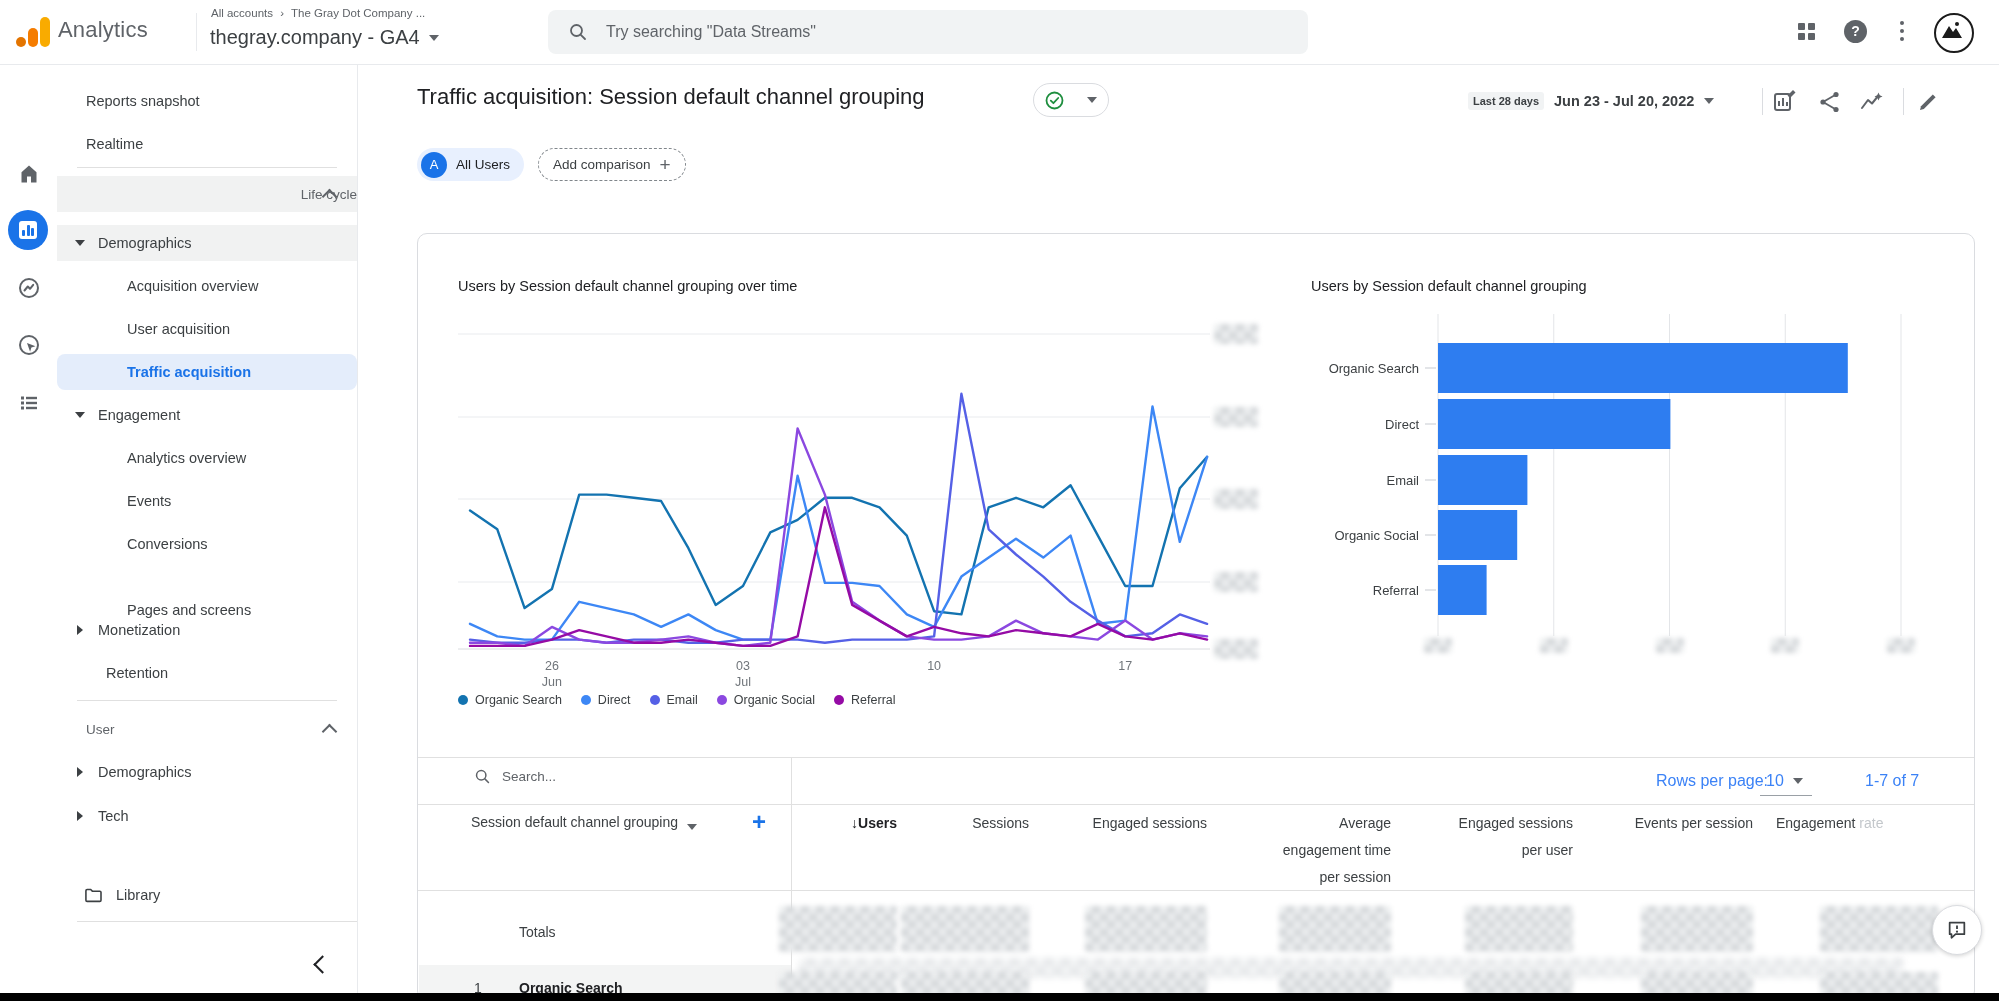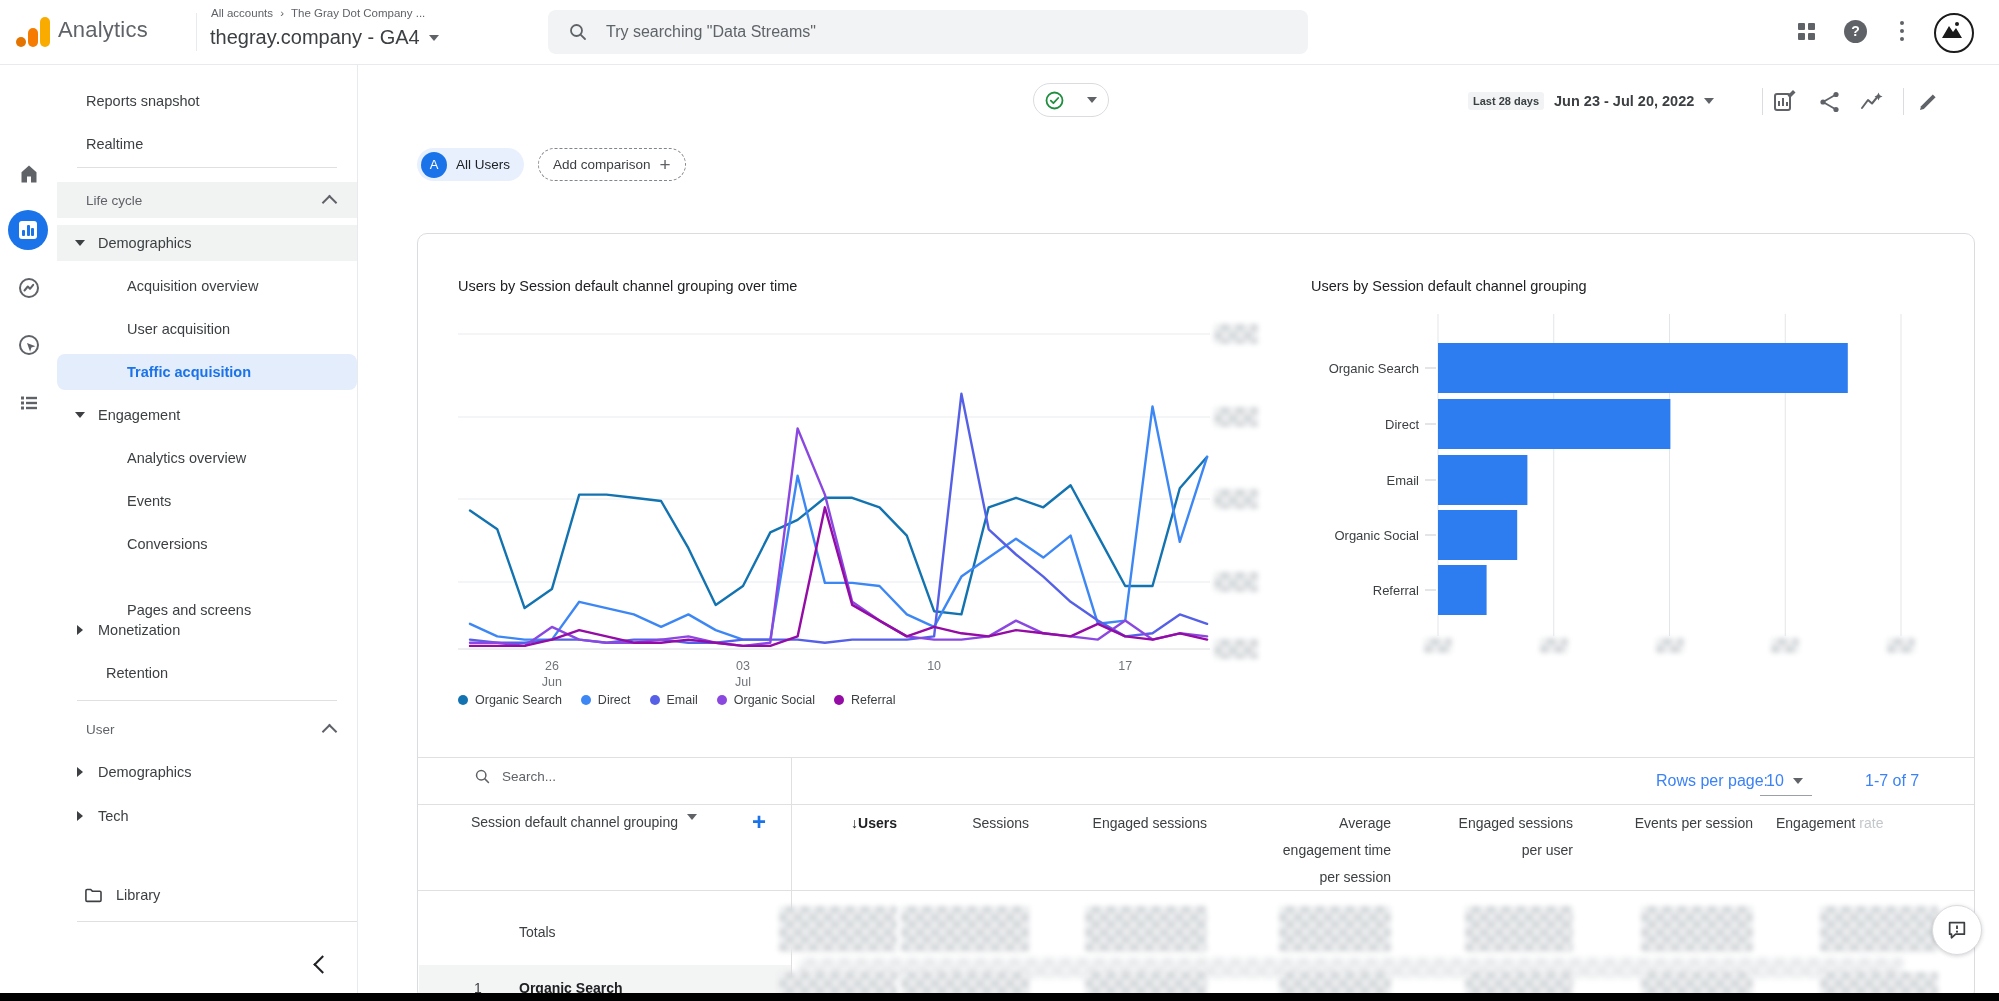--- a/index.html
+++ b/index.html
@@ -87,21 +87,21 @@
 
   
   .hline{position:absolute;left:0;width:1556px;height:1px;background:#e0e0e0;}
   .vline{position:absolute;left:373px;top:523px;width:1px;height:245px;background:#e0e0e0;}
   .tbl-search{position:absolute;left:56px;top:534px;display:flex;align-items:center;gap:9px;}
   .tbl-search input{border:none;outline:none;font-size:13.5px;color:#3c4043;font-family:"Liberation Sans",sans-serif;width:200px;background:transparent;}
   .tbl-search input::placeholder{color:#5f6368;opacity:1;}
   .rpp{position:absolute;top:538px;font-size:16px;color:#3b82f6;}
   .rpp-underline{position:absolute;left:1342px;top:561px;width:52px;height:1px;background:#9aa0a6;}
   .rpp-caret{position:absolute;left:1375px;top:544px;}
-  .dim-header{position:absolute;left:53px;top:580px;font-size:14px;color:#3c4043;display:flex;align-items:flex-start;gap:9px;cursor:pointer;}
+  .dim-header{position:absolute;left:53px;top:580px;font-size:14px;color:#3c4043;display:flex;align-items:flex-end;gap:9px;cursor:pointer;}
   .add-col{position:absolute;left:334px;top:574px;font-size:24px;color:#1a73e8;font-weight:bold;cursor:pointer;}
   .mcol{position:absolute;width:250px;text-align:right;font-size:14px;color:#3c4043;line-height:27px;cursor:pointer;}
   .mcol.sorted{color:#202124;font-weight:bold;}
   .fadeword{color:#c3c7cb;}
   .totals-label{position:absolute;left:101px;top:690px;font-size:14px;color:#3c4043;}
   .row1-bg{position:absolute;left:1px;top:731px;width:372px;height:36px;background:#f3f4f4;}
   .row1-idx{position:absolute;left:56px;top:746px;font-size:14px;color:#3c4043;}
   .row1-dim{position:absolute;left:101px;top:746px;font-size:14px;font-weight:bold;color:#202124;}
 
   .feedback-btn{position:absolute;left:1932px;top:905px;width:48px;height:48px;border-radius:50%;background:#fff;border:1px solid #dadce0;box-shadow:0 1px 4px rgba(0,0,0,.18);z-index:7;display:flex;align-items:center;justify-content:center;cursor:pointer;}
@@ -189,21 +189,21 @@
 
   <div class="sidebar">
     <div id="sbItems">
         <div class="sb-row" style="top: 19px;">
           <span class="sb-label-link">Reports snapshot</span>
         </div>
         <div class="sb-row" style="top: 62px;">
           <span class="sb-label-link">Realtime</span>
         </div>
         <div class="sb-divider" style="top: 103px;"></div>
-        <div class="sb-row shaded sb-section" style="top: 118px;">
+        <div class="sb-row shaded sb-section" style="top: 112px; justify-content: flex-end;">
           <span class="sb-label-link">Life cycle</span>
           <span class="chev-up"></span>
         </div>
         <div class="sb-row shaded" style="top: 161px;">
           <span class="sb-arrow exp"></span>
           <span class="sb-label-parent">Demographics</span>
         </div>
         <div class="sb-row" style="top: 204px;">
           <span class="sb-label-child">Acquisition overview</span>
         </div>
@@ -253,20 +253,21 @@
     <div class="library-row">
       <svg width="20" height="20" viewBox="0 0 24 24" style="margin-left:26px;">
         <path d="M3.5 6.8c0-.8.6-1.4 1.4-1.4h4.3l2 2h9c.8 0 1.4.6 1.4 1.4v9.4c0 .8-.6 1.4-1.4 1.4H4.9c-.8 0-1.4-.6-1.4-1.4z" fill="none" stroke="#3c4043" stroke-width="1.9"></path>
       </svg>
       <span style="margin-left:13px;">Library</span>
     </div>
     <div class="sb-divider" style="top:857px;width:280px;"></div>
     <div class="collapse-btn"></div>
   </div>
 
+  <div class="page-title">Traffic acquisition: Session default channel grouping</div>
 
   <div class="verified-pill">
     <svg width="19" height="19" viewBox="0 0 19 19">
       <circle cx="9.5" cy="9.5" r="8" fill="none" stroke="#1e8e3e" stroke-width="1.8"></circle>
       <path d="M5.8 9.7 L8.4 12.2 L13.2 7" fill="none" stroke="#1e8e3e" stroke-width="1.8" stroke-linecap="round" stroke-linejoin="round"></path>
     </svg>
     <span class="caret"></span>
   </div>
 
   <div class="date-block">

